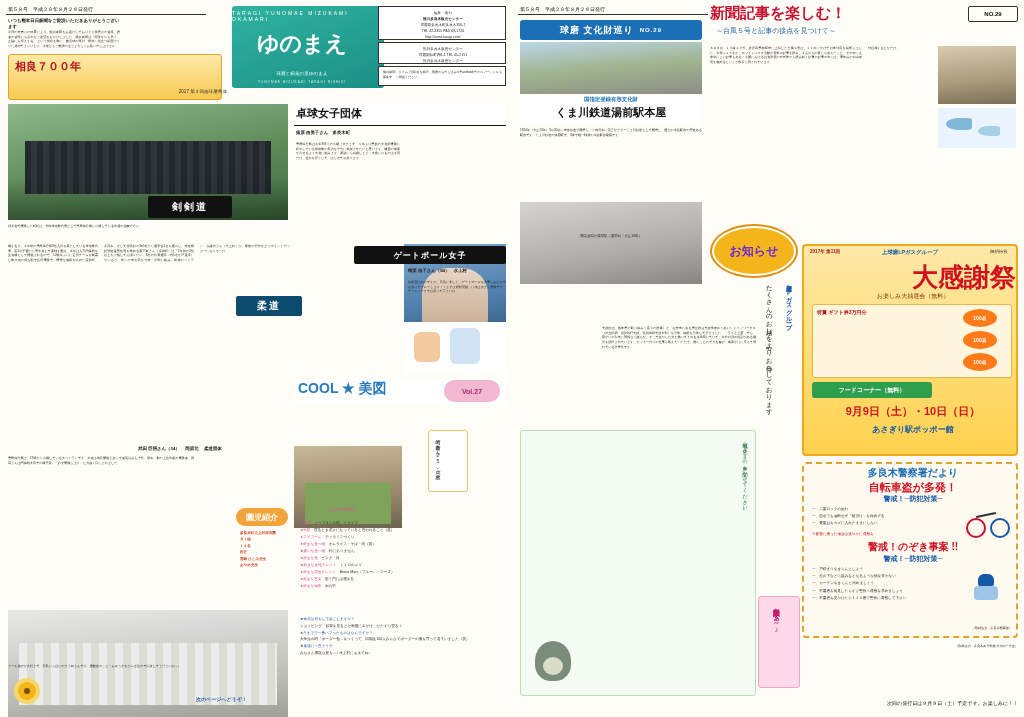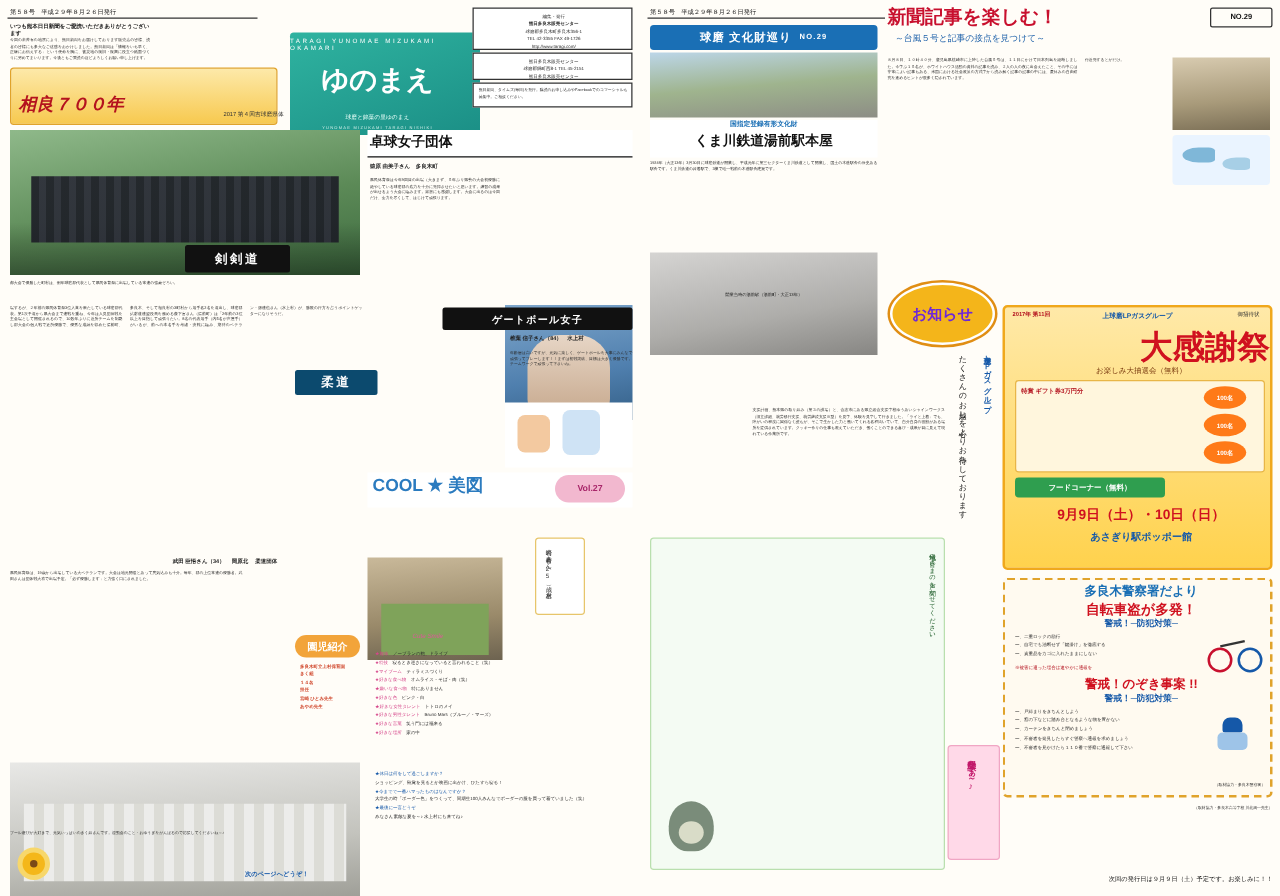--- a/index.html
+++ b/index.html
@@ -37,21 +37,21 @@
 <div id="page">
 
   <div class="pg" id="left">
 
     <div class="t" style="left:8px;top:6px;width:180px;font-size:5px;color:#111;">第５８号　平成２９年８月２６日発行</div>
     <div class="rule" style="left:6px;top:14px;width:200px;height:0.6px;"></div>
 
     <div class="t" style="left:8px;top:18px;width:112px;font-size:4.4px;font-weight:bold;color:#111;line-height:1.3;">いつも熊本日日新聞をご愛読いただきありがとうございます</div>
     <div class="t tiny" style="left:8px;top:30px;width:112px;text-align:justify;">今回の未曾有の地震により、熊日新聞をお届けしております販売店の皆様、読者の皆様にも多大なご迷惑をおかけしました。熊日新聞は「情報をいち早く、正確にお伝えする」という使命を胸に、被災地の復旧・復興に役立つ紙面づくりに努めてまいります。今後ともご愛読のほどよろしくお願い申し上げます。</div>
 
-    <div class="box" style="left:232px;top:6px;width:152px;height:82px;background:linear-gradient(160deg,#2fb3a0,#1b8f86);border-radius:3px;overflow:hidden;margin-top:20px;">
+    <div class="box" style="left:232px;top:6px;width:152px;height:82px;background:linear-gradient(160deg,#2fb3a0,#1b8f86);border-radius:3px;overflow:hidden;">
       <div class="t ctr" style="left:0;top:4px;width:140px;height:12px;color:#ffffff;font-size:5px;letter-spacing:2px;">TARAGI YUNOMAE MIZUKAMI OKAMARI</div>
       <div class="t ctr" style="left:16px;top:16px;width:108px;height:44px;color:#fff;font-size:22px;font-weight:bold;">ゆのまえ</div>
       <div class="t ctr" style="left:0;top:62px;width:140px;height:10px;color:#eafff9;font-size:4.6px;">球磨と錦葉の里ゆのまえ</div>
       <div class="t ctr" style="left:0;top:72px;width:140px;height:8px;color:#cfeee8;font-size:3.2px;letter-spacing:1px;">YUNOMAE MIZUKAMI TARAGI NISHIKI</div>
     </div>
 
     <div class="box frame" style="left:378px;top:6px;width:128px;height:34px;background:#fff;">
       <div class="t tiny2" style="left:4px;top:3px;width:120px;text-align:center;line-height:1.7;">
         <span>編集・発行</span><br>
         <b>熊日多良木販売センター</b><br>
@@ -65,21 +65,21 @@
         <span>熊日多良木販売センター</span><br>
         <span>球磨郡錦町西8-1 TEL 45-2151</span><br>
         <span>熊日多良木販売センター</span>
       </div>
     </div>
     <div class="box frame" style="left:378px;top:66px;width:128px;height:20px;background:#fff;">
       <div class="t tiny" style="left:4px;top:3px;width:120px;line-height:1.6;">熊日新聞、タイムズ(毎日)を発行。購読のお申し込みやFacebookでのコマーシャルも募集中。ご相談ください。</div>
     </div>
 
     <div class="box" style="left:8px;top:54px;width:214px;height:46px;background:linear-gradient(180deg,#fde9a9,#f7c94f);border:1px solid #e0a32b;border-radius:3px;">
-      <div class="t" style="left:6px;top:20px;width:200px;font-size:14px;font-weight:bold;color:#b4121e;font-style:italic;">相良７００年</div>
+      <div class="t" style="left:6px;top:4px;width:200px;font-size:11px;font-weight:bold;color:#b4121e;">相良７００年</div>
       <div class="t" style="left:118px;top:34px;width:100px;font-size:4.6px;color:#333;text-align:right;">2017 第４回吉球磨県体</div>
     </div>
 
     <div class="box photo ph-green" style="left:8px;top:104px;width:280px;height:116px;">
       <div style="position:absolute;left:0;bottom:0;width:100%;height:36%;background:linear-gradient(0deg,rgba(0,0,0,.35),transparent);"></div>
       <div style="position:absolute;left:6%;top:32%;width:88%;height:46%;background:repeating-linear-gradient(90deg,#1c1c26 0 6px,#2b2b38 6px 12px);opacity:.9;"></div>
     </div>
 
     <div class="box" style="left:148px;top:196px;width:84px;height:22px;background:#111;border-radius:2px;">
       <div class="t ctr fillw" style="color:#fff;font-size:10px;font-weight:bold;letter-spacing:2px;">剣剣道</div>

